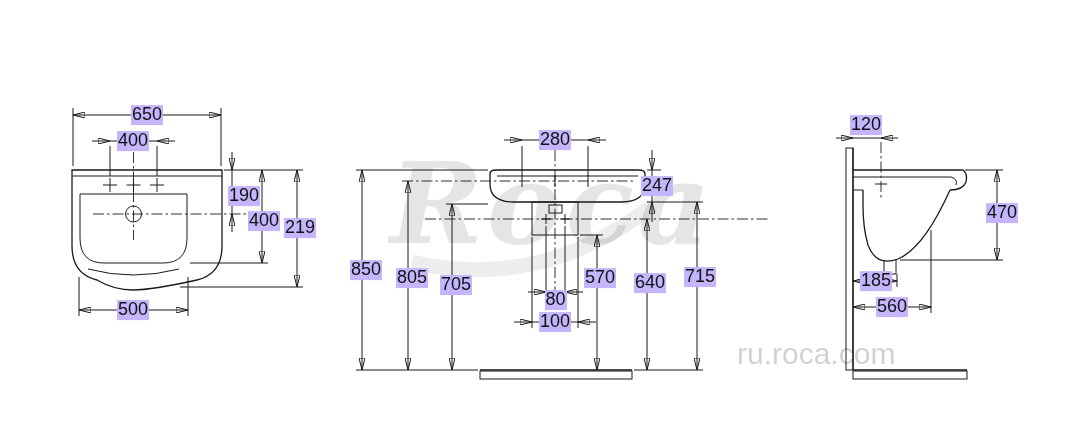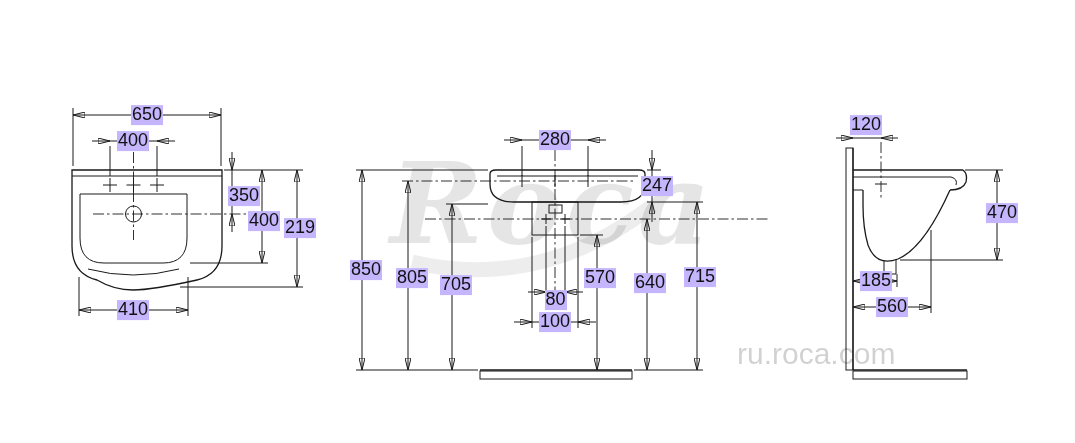--- a/index.html
+++ b/index.html
@@ -167,24 +167,24 @@
       <line x1="836" y1="138" x2="853" y2="138" marker-end="url(#arr)"></line>
       <line x1="898" y1="138" x2="881" y2="138" marker-end="url(#arr)"></line>
       <line x1="997" y1="170" x2="997" y2="260" marker-start="url(#arr)" marker-end="url(#arr)"></line>
       <line x1="853" y1="281" x2="897" y2="281" marker-start="url(#arr)" marker-end="url(#arr)"></line>
       <line x1="853" y1="307" x2="931" y2="307" marker-start="url(#arr)" marker-end="url(#arr)"></line>
     </g>
   </svg>
 
   <span class="dim" style="left:147px;top:115px">650</span>
   <span class="dim" style="left:133px;top:141px">400</span>
-  <span class="dim" style="left:244px;top:196px">350</span>
+  <span class="dim" style="left:244px;top:196px">190</span>
   <span class="dim" style="left:264px;top:221px">400</span>
   <span class="dim" style="left:300px;top:228px">219</span>
-  <span class="dim" style="left:133px;top:310px">410</span>
+  <span class="dim" style="left:133px;top:310px">500</span>
 
   <span class="dim" style="left:555px;top:140px">280</span>
   <span class="dim" style="left:657px;top:186px">247</span>
   <span class="dim" style="left:366px;top:270px">850</span>
   <span class="dim" style="left:412px;top:278px">805</span>
   <span class="dim" style="left:456px;top:285px">705</span>
   <span class="dim" style="left:555.5px;top:300px">80</span>
   <span class="dim" style="left:555px;top:322px">100</span>
   <span class="dim" style="left:600px;top:278px">570</span>
   <span class="dim" style="left:650px;top:283px">640</span>

